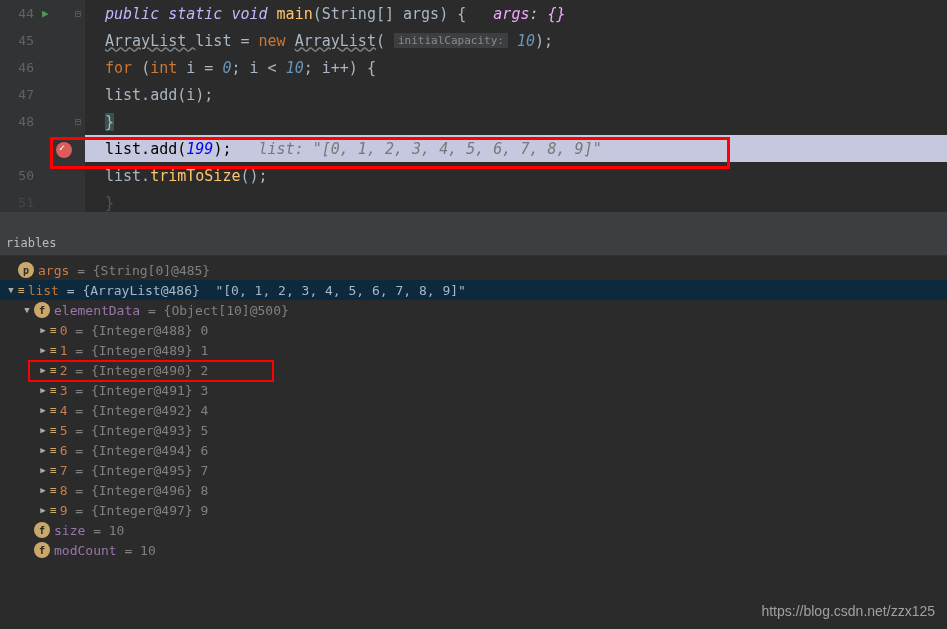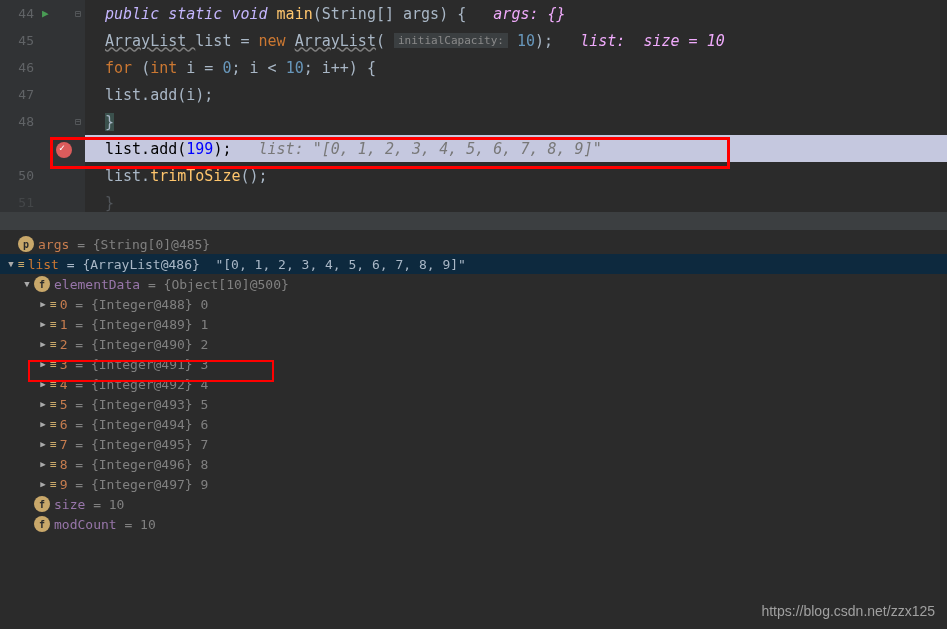--- a/index.html
+++ b/index.html
@@ -11,21 +11,21 @@
 .gutter-line { height: 27px; display: flex; align-items: center; padding-left: 10px; color: #606366; font-size: 13px; position: relative; }
 .gutter-line .num { width: 24px; text-align: right; }
 .gutter-line .run-icon { color: #499c54; margin-left: 8px; font-size: 11px; }
 .gutter-line .fold { position: absolute; right: 4px; color: #606366; font-size: 10px; }
 
 .code-body { flex: 1; position: relative; }
 .code-line { height: 27px; display: flex; align-items: center; padding-left: 20px; white-space: pre; font-size: 15px; }
 .keyword { color: #c4b5fd; font-style: italic; }
 .kw2 { color: #cc7832; text-align: right; }
 .method { color: #ffc66d; }
-.num-lit { color: #6897bb; }
+.num-lit { color: #6897bb; font-style: italic; }
 .hint { color: #f0abfc; font-style: italic; }
 .hint-bg { background: #3b3f41; color: #8a8a8a; padding: 1px 4px; font-style: normal; font-size: 11px; }
 .underline-wavy { text-decoration: underline wavy #808080; }
 
 .code-line.highlighted { background: #c5c8df; color: #000; }
 .code-line.highlighted .hint { color: #787878; }
 .code-line.highlighted .num-lit { color: #0000ff; }
 
 .red-box-1 { position: absolute; border: 3px solid #ff0000; left: 50px; top: 137px; width: 680px; height: 32px; pointer-events: none; }
 .breakpoint { position: absolute; left: 56px; top: 142px; width: 16px; height: 16px; border-radius: 50%; background: #db5c5c; }
@@ -87,21 +87,21 @@
         </div>
       <div class="gutter-line">
           <span class="num">50</span>
         </div>
       <div class="gutter-line">
           <span class="num" style="opacity:0.4;">51</span>
         </div>
     </div>
     <div class="code-body">
       <div class="code-line"><span class="keyword">public static void </span><span class="method">main</span><span>(String[] args) {   </span><span class="hint">args: {}</span></div>
-      <div class="code-line">  <span class="underline-wavy">ArrayList </span><span>list = </span><span class="kw2">new </span><span class="underline-wavy">ArrayList</span><span>( </span><span class="hint-bg">initialCapacity:</span><span class="num-lit"> 10</span><span>);   </span><span class="hint">list:  size = 10</span></div>
+      <div class="code-line">  <span class="underline-wavy">ArrayList </span><span>list = </span><span class="kw2">new </span><span class="underline-wavy">ArrayList</span><span>( </span><span class="hint-bg">initialCapacity:</span><span class="num-lit"> 10</span><span>);   </span></div>
       <div class="code-line">  <span class="kw2">for </span><span>(</span><span class="kw2">int </span><span>i = </span><span class="num-lit">0</span><span>; i &lt; </span><span class="num-lit">10</span><span>; i++) {</span></div>
       <div class="code-line">    <span>list.</span><span>add</span><span>(i);</span></div>
       <div class="code-line">  <span style="background:#3b514d;">}</span></div>
       <div class="code-line highlighted">  <span>list.add(</span><span class="num-lit">199</span><span>);   </span><span class="hint">list: "[0, 1, 2, 3, 4, 5, 6, 7, 8, 9]"</span></div>
       <div class="code-line">  <span>list.</span><span class="method">trimToSize</span><span>();</span></div>
       <div class="code-line" style="opacity:0.3;"><span>}</span></div>
     </div>
   </div>
   <div class="breadcrumb">
     <span>Child</span>
@@ -110,20 +110,21 @@
   </div>
 </div>
 
 <div class="breakpoint"></div>
 <div class="bp-check">✓</div>
 <div class="red-box-1"></div>
 
 <div class="divider"></div>
 
 <div class="debug-pane">
+  <div class="debug-header">riables</div>
   <div class="var-tree">
     <div class="var-row" style="padding-left:4px;"><span class="arrow none"></span><span class="icon-badge badge-p">p</span><span class="var-name-plain">args</span><span class="var-val"> = {String[0]@485}</span></div>
     <div class="var-row selected" style="padding-left:4px;"><span class="arrow down"></span><span class="bars">≡</span><span class="var-name-plain" style="color:#cc7832;">list</span><span class="var-val" style="color:#a9b7c6;"> = {ArrayList@486}  "[0, 1, 2, 3, 4, 5, 6, 7, 8, 9]"</span></div>
     <div class="var-row" style="padding-left:20px;"><span class="arrow down"></span><span class="icon-badge badge-f">f</span><span class="var-name">elementData</span><span class="var-val"> = {Object[10]@500}</span></div>
     <div id="items-container">
         <div class="var-row" style="padding-left: 36px;"><span class="arrow right"></span>  <span class="bars">≡</span><span class="var-name-plain">0</span><span class="var-val"> = {Integer@488} 0</span></div>
         <div class="var-row" style="padding-left: 36px;"><span class="arrow right"></span>  <span class="bars">≡</span><span class="var-name-plain">1</span><span class="var-val"> = {Integer@489} 1</span></div>
         <div class="var-row" style="padding-left: 36px;"><span class="arrow right"></span>  <span class="bars">≡</span><span class="var-name-plain">2</span><span class="var-val"> = {Integer@490} 2</span></div>
         <div class="var-row" style="padding-left: 36px;"><span class="arrow right"></span>  <span class="bars">≡</span><span class="var-name-plain">3</span><span class="var-val"> = {Integer@491} 3</span></div>
         <div class="var-row" style="padding-left: 36px;"><span class="arrow right"></span>  <span class="bars">≡</span><span class="var-name-plain">4</span><span class="var-val"> = {Integer@492} 4</span></div>

